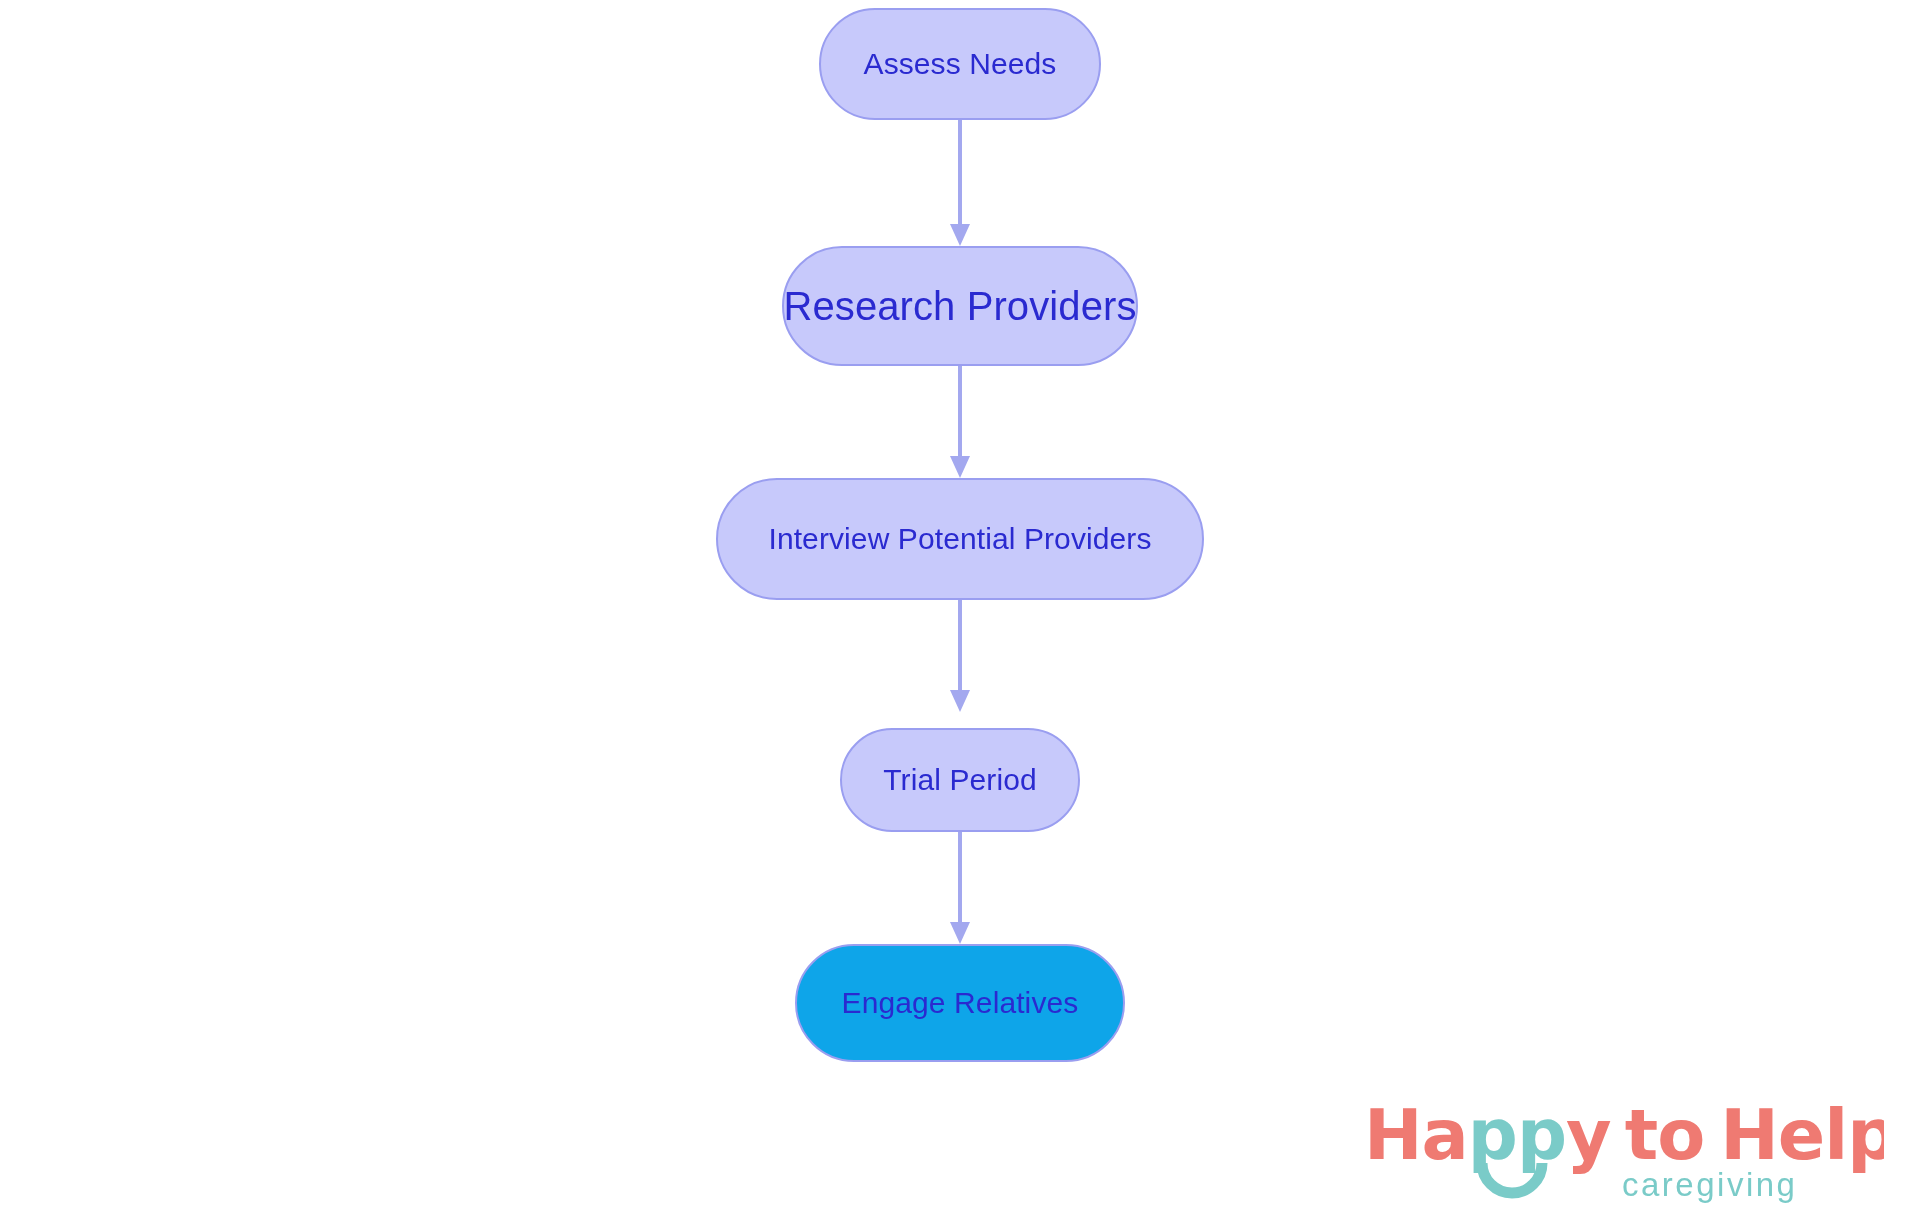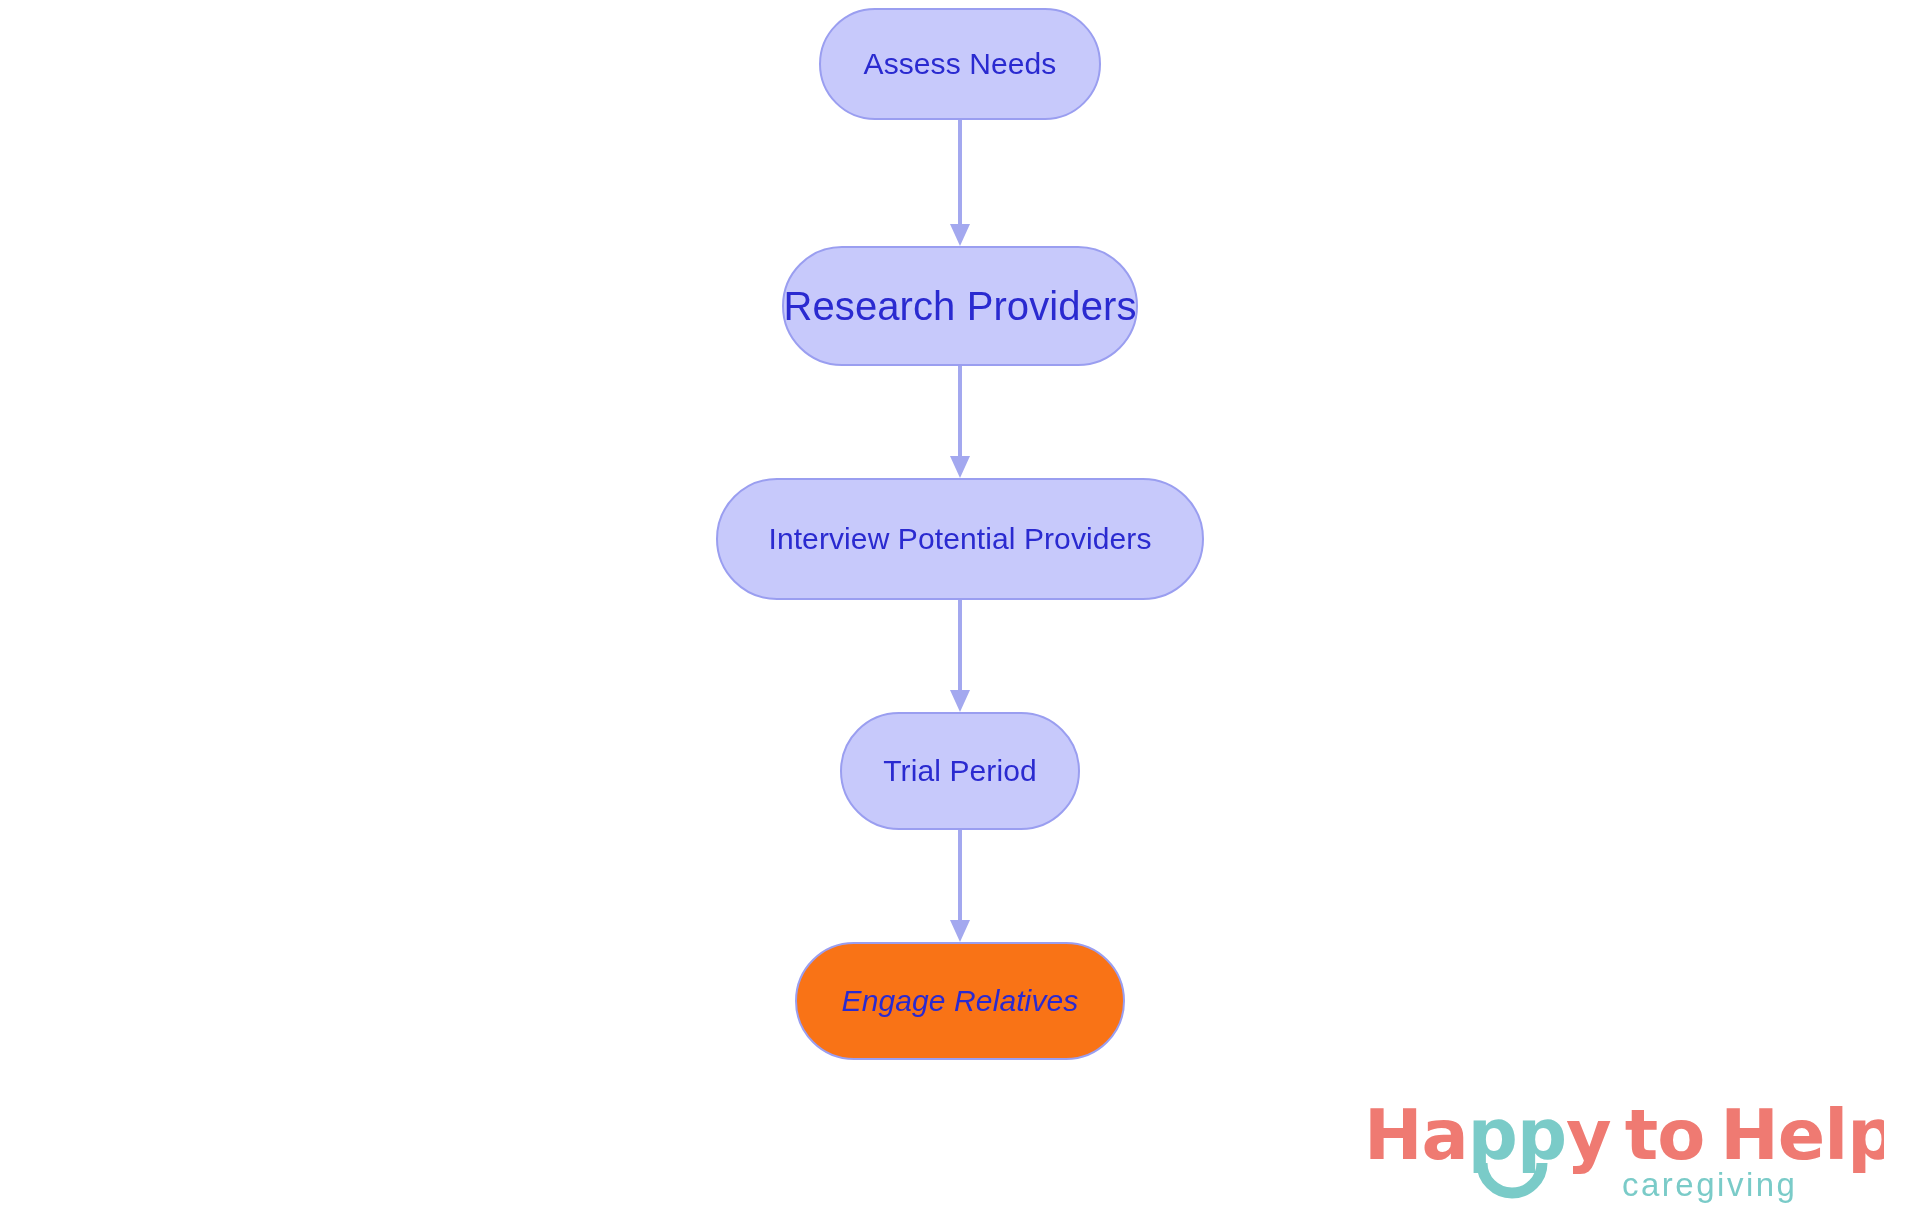--- a/index.html
+++ b/index.html
@@ -54,21 +54,21 @@
 
   .flow-node .node-label {
     display: block;
     line-height: 1;
   }
 
   
   .node-assess-needs      { width: 282px; height: 112px; font-size: 30px; }
   .node-research          { width: 356px; height: 120px; font-size: 40px; }
   .node-interview         { width: 488px; height: 122px; font-size: 30px; text-align: right; }
-  .node-trial-period      { width: 240px; height: 118px; font-size: 30px; }
+  .node-trial-period      { width: 240px; height: 104px; font-size: 30px; margin-top: 16px; }
   .node-engage-relatives  { width: 330px; height: 118px; font-size: 30px; }
 
   
   .flow-arrow {
     display: block;
     line-height: 0;
   }
   .flow-arrow svg { display: block; }
 
   .arrow-gap-1 { height: 126px; }
@@ -130,21 +130,21 @@
       <span class="node-label">Trial Period</span>
     </div>
 
     <div class="flow-arrow arrow-gap-4">
       <svg width="30" height="112" viewBox="0 0 30 112" xmlns="http://www.w3.org/2000/svg">
         <line x1="15" y1="0" x2="15" y2="94" stroke="#a3a8ef" stroke-width="4"></line>
         <polygon points="5,90 25,90 15,112" fill="#a3a8ef"></polygon>
       </svg>
     </div>
 
-    <div class="flow-node node-engage-relatives" style="background: #f97316; border-color: rgb(154, 158, 240); color: rgb(42, 42, 208); font-style: italic;">
+    <div class="flow-node node-engage-relatives" style="background: #0ea5e9; border-color: rgb(154, 158, 240); color: rgb(42, 42, 208);">
       <span class="node-label">Engage Relatives</span>
     </div>
 
   </div>
 </div>
 
 <div id="brand-logo">
   <svg width="520" height="118" viewBox="0 0 520 118" xmlns="http://www.w3.org/2000/svg">
 
     <path d="M 118 76 A 30 30 0 0 0 178 76" fill="none" stroke="#7acbc8" stroke-width="11" stroke-linecap="butt"></path>

